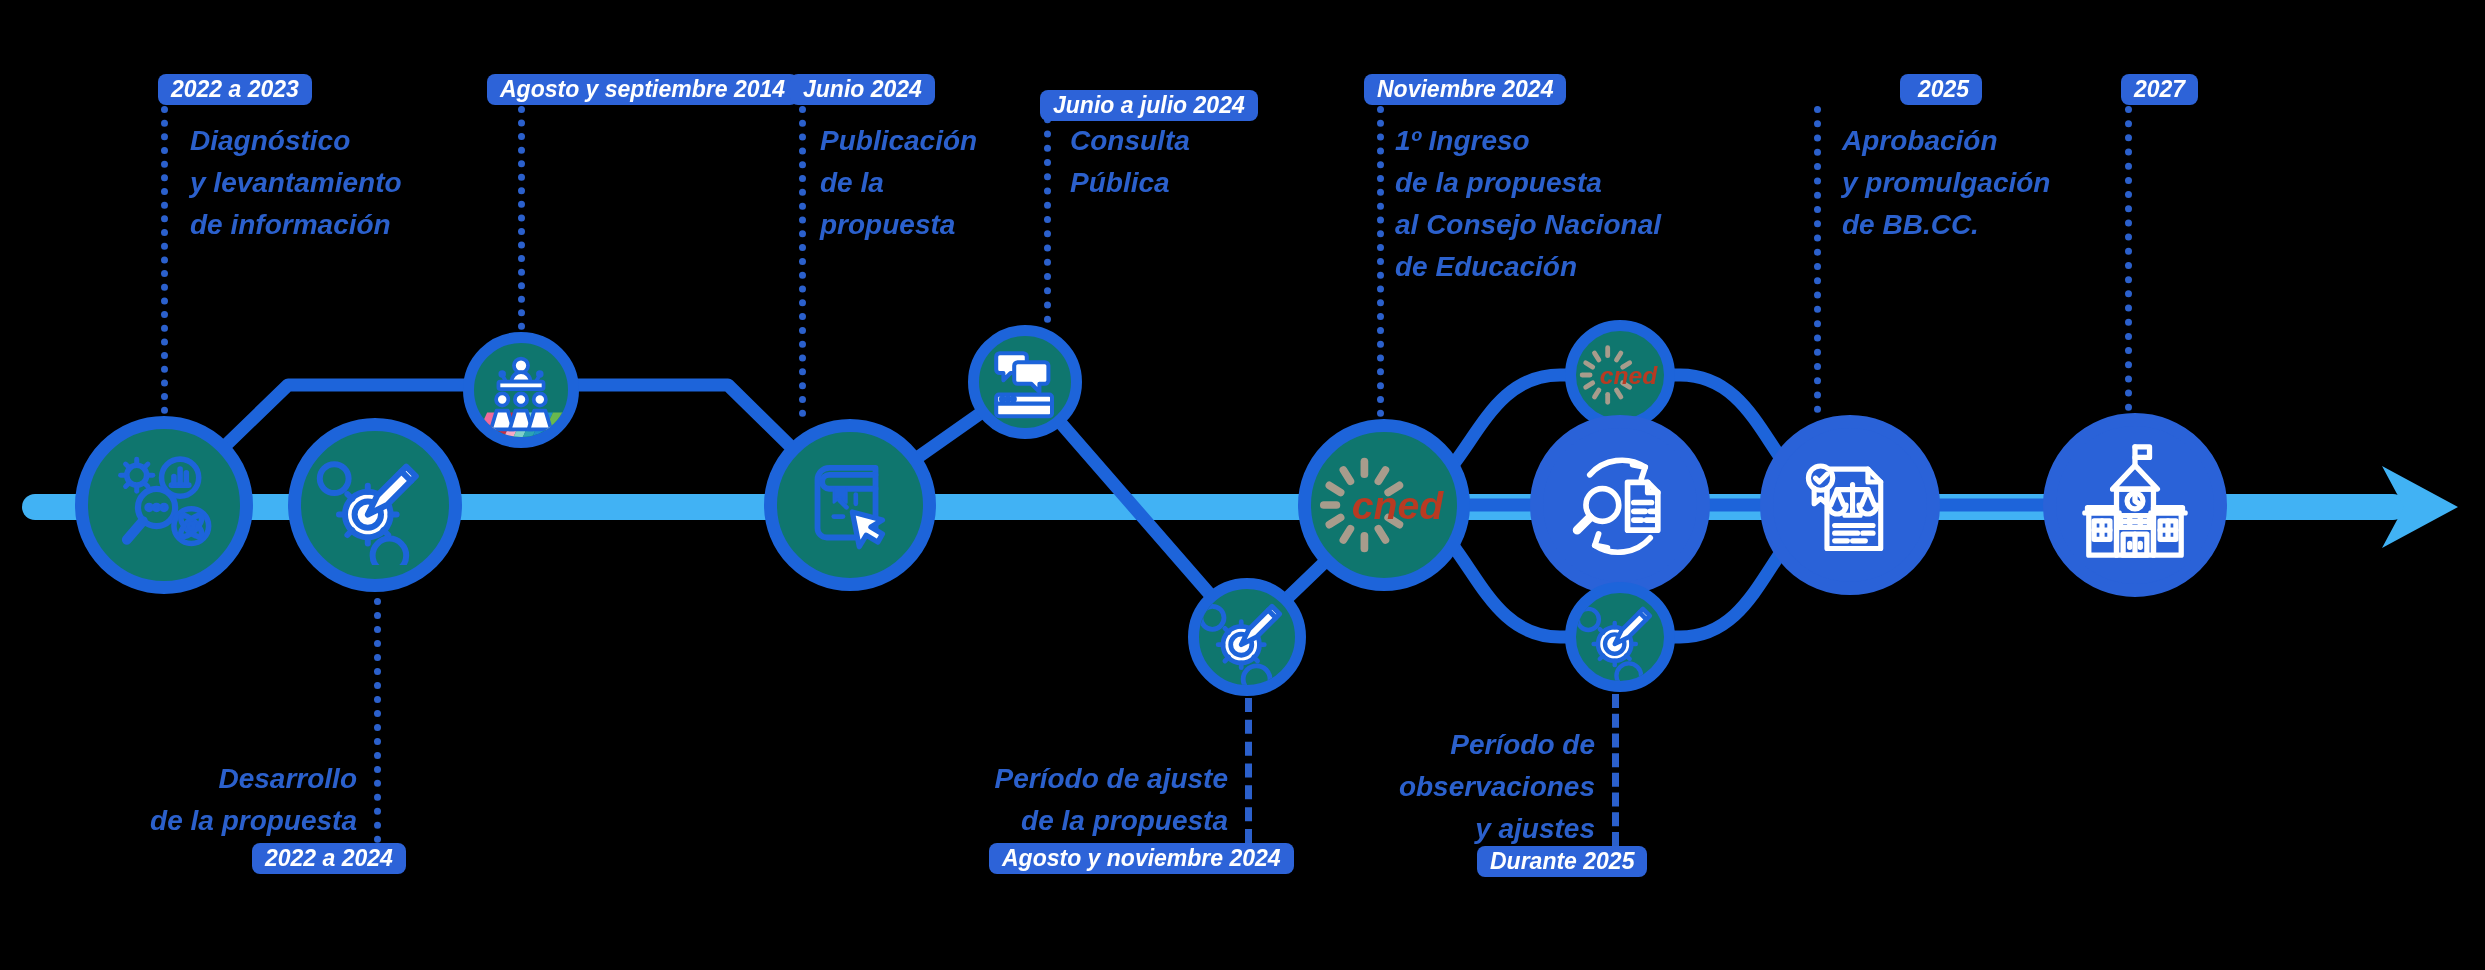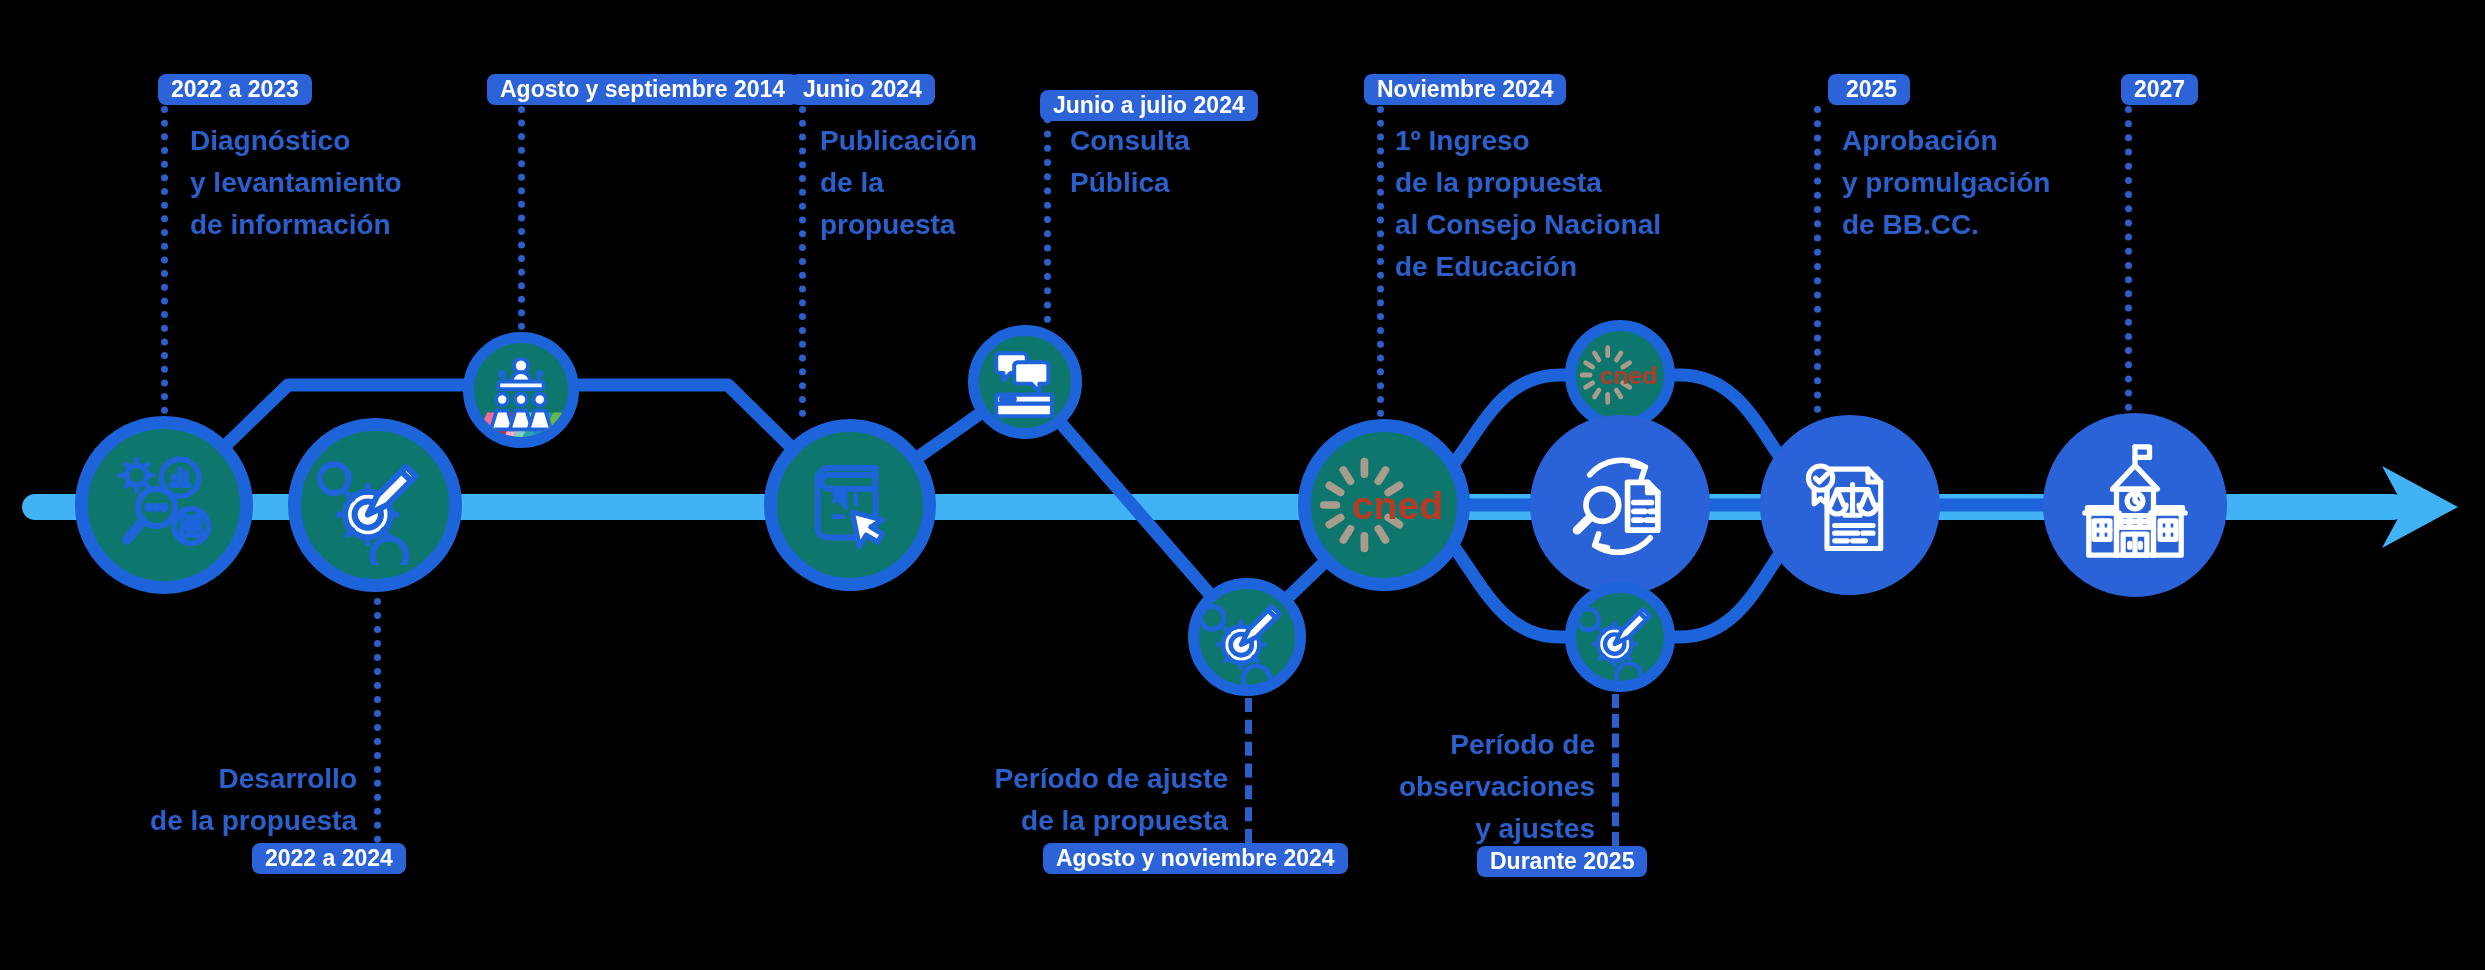--- a/index.html
+++ b/index.html
@@ -8,20 +8,21 @@
     --solid:#2a62d8;
     --textblue:#2b60cc;
     --badge:#2d63d8;
     --cnedred:#b93a22;
     --cneddash:#a89c8c;
   }
   html,body{margin:0;padding:0;background:#000;}
   .canvas{
     position:relative;width:2485px;height:970px;background:#000;overflow:hidden;
     font-family:"Liberation Sans", sans-serif;
+    font-style:italic;
   }
   .layer{position:absolute;left:0;top:0;}
   .badge{
     position:absolute;background:var(--badge);color:#fff;font-weight:700;
     font-size:23px;line-height:31px;padding:0 13px;border-radius:8px;white-space:nowrap;
   }
   .title{
     position:absolute;color:var(--textblue);font-weight:700;font-size:28px;line-height:42px;
     white-space:pre-line;
   }
@@ -61,21 +62,21 @@
   <div class="dotline" style="left:2125px;top:106px;height:305px;"></div>
   <div class="dotline" style="left:374px;top:598px;height:245px;"></div>
   <div class="dashline" style="left:1245px;top:698px;height:145px;"></div>
   <div class="dashline" style="left:1612px;top:694px;height:152px;"></div>
 
   <div class="badge" style="left:158px;top:74px;">2022 a 2023</div>
   <div class="badge" style="left:487px;top:74px;">Agosto y septiembre 2014</div>
   <div class="badge" style="left:790px;top:74px;">Junio 2024</div>
   <div class="badge" style="left:1040px;top:70px;margin-top:20px;">Junio a julio 2024</div>
   <div class="badge" style="left:1364px;top:74px;">Noviembre 2024</div>
-  <div class="badge" style="left:1828px;top:74px;padding-left:18px;">2025</div>
+  <div class="badge" style="left:1900px;top:74px;padding-left:18px;">2025</div>
   <div class="badge" style="left:2121px;top:74px;">2027</div>
 
   <div class="title" style="left:190px;top:120px;">Diagnóstico
 y levantamiento
 de información</div>
   <div class="title" style="left:820px;top:120px;">Publicación
 de la
 propuesta</div>
   <div class="title" style="left:1070px;top:120px;">Consulta
 Pública</div>
@@ -86,21 +87,21 @@
   <div class="title" style="left:1842px;top:120px;">Aprobación
 y promulgación
 de BB.CC.</div>
 
   <div class="title right" style="right:2128px;top:758px;">Desarrollo
 de la propuesta</div>
   <div class="badge" style="left:252px;top:843px;">2022 a 2024</div>
 
   <div class="title right" style="right:1257px;top:758px;">Período de ajuste
 de la propuesta</div>
-  <div class="badge" style="left:1043px;top:843px;">Agosto y noviembre 2024</div>
+  <div class="badge" style="left:989px;top:843px;">Agosto y noviembre 2024</div>
 
   <div class="title right" style="right:890px;top:724px;">Período de
 observaciones
 y ajustes</div>
   <div class="badge" style="left:1477px;top:846px;">Durante 2025</div>
 
   <div class="node" style="left:75px;top:416px;width:178px;height:178px;">
     <svg class="icon-blue" width="124" height="124" viewBox="0 0 100 100">
       <g fill="none" stroke="currentColor" stroke-width="4.5" stroke-linecap="round" stroke-linejoin="round">
         <circle cx="28" cy="26" r="8"></circle>

